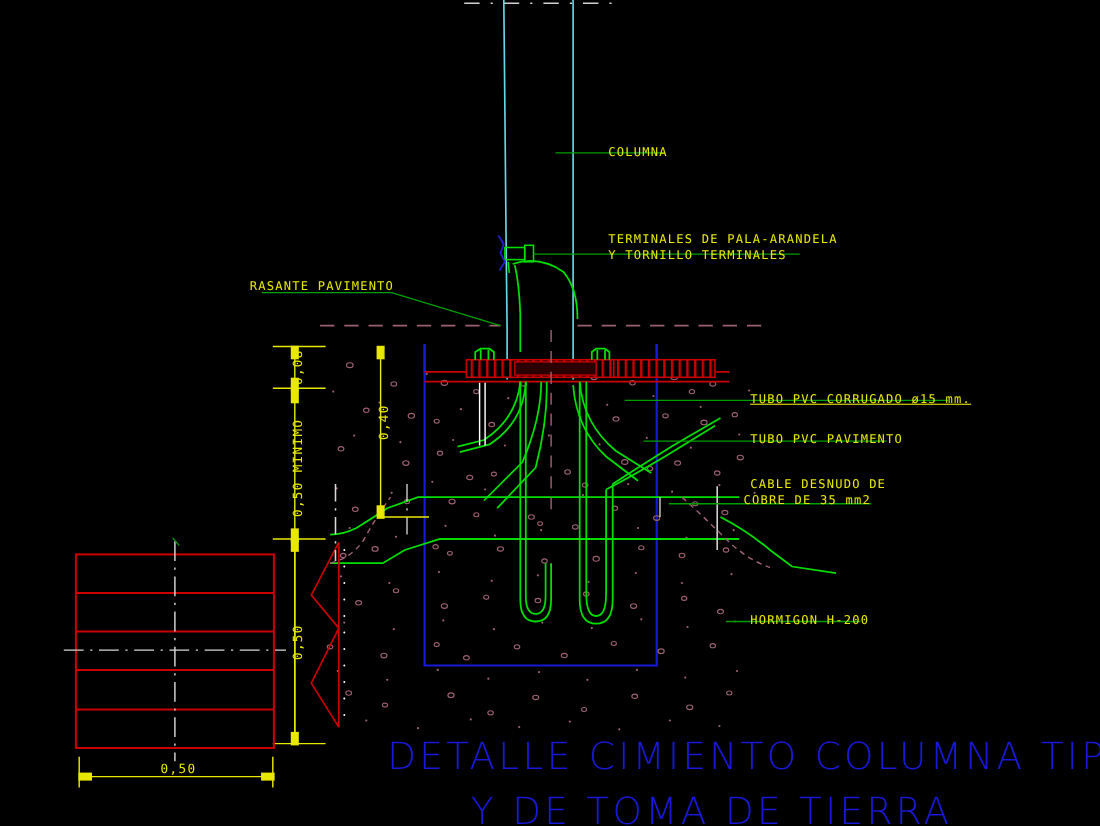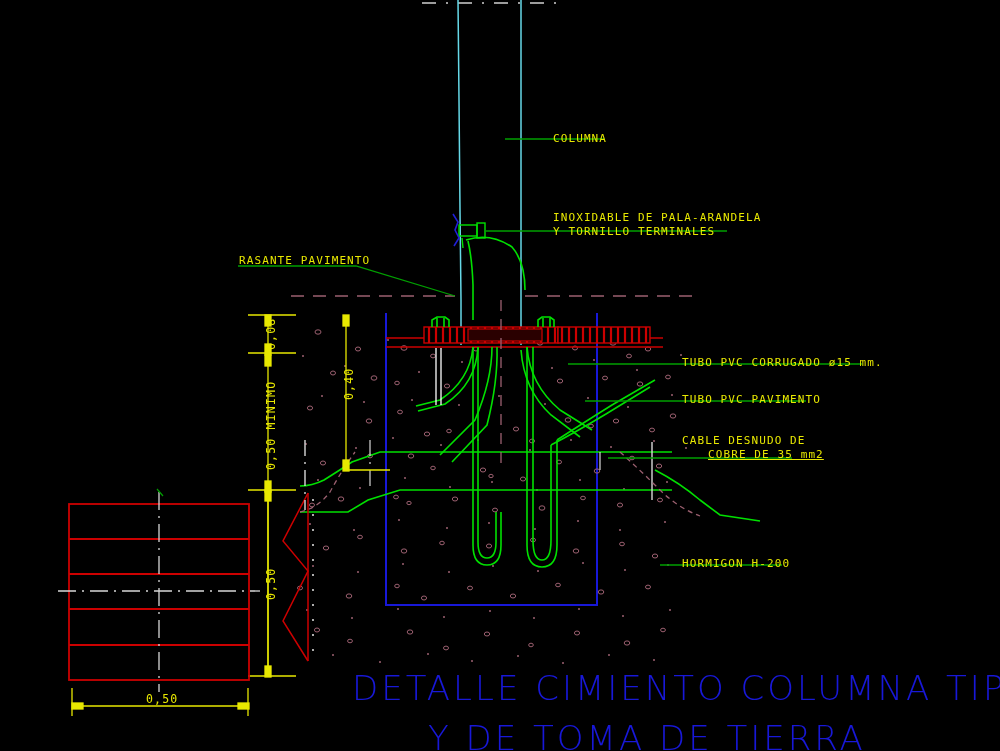--- a/index.html
+++ b/index.html
@@ -350,33 +350,33 @@
     <line x1="157" y1="489" x2="163" y2="496" stroke="#00a000" stroke-width="1.2"></line>
   </g>
 
   <g stroke="#e8e800" stroke-width="1.3" fill="#e8e800">
     <line x1="268" y1="490" x2="268" y2="676"></line>
   </g>
 </svg>
 
 <div class="lbl" style="left:553px;top:132px;">COLUMNA</div>
 
-<div class="lbl" style="left:553px;top:211px;">INOXIDABLE DE PALA-ARANDELA</div>
+<div class="lbl" style="left:553px;top:211px;">TERMINALES DE PALA-ARANDELA</div>
 
 <div class="lbl" style="left:553px;top:225px;">Y TORNILLO TERMINALES</div>
 
-<div class="lbl" style="left:239px;top:254px;text-align:center;">RASANTE PAVIMENTO</div>
-
-<div class="lbl" style="left:682px;top:356px;">TUBO PVC CORRUGADO ø15 mm.</div>
+<div class="lbl" style="left:227px;top:254px;text-align:center;">RASANTE PAVIMENTO</div>
+
+<div class="lbl" style="left:682px;top:356px;text-decoration:underline;">TUBO PVC CORRUGADO ø15 mm.</div>
 
 <div class="lbl" style="left:682px;top:393px;">TUBO PVC PAVIMENTO</div>
 
 <div class="lbl" style="left:682px;top:434px;">CABLE DESNUDO DE</div>
 
-<div class="lbl" style="left:708px;top:448px;text-decoration:underline;">COBRE DE 35 mm2</div>
+<div class="lbl" style="left:676px;top:448px;">COBRE DE 35 mm2</div>
 
 <div class="lbl" style="left:682px;top:557px;">HORMIGON H-200</div>
 
 <div class="dimtxt vert" style="left:264px;top:350px;">0,08</div>
 
 <div class="dimtxt vert" style="left:264px;top:470px;">0,50  MINIMO</div>
 
 <div class="dimtxt vert" style="left:342px;top:400px;">0,40</div>
 
 <div class="dimtxt vert" style="left:264px;top:600px;">0,50</div>

